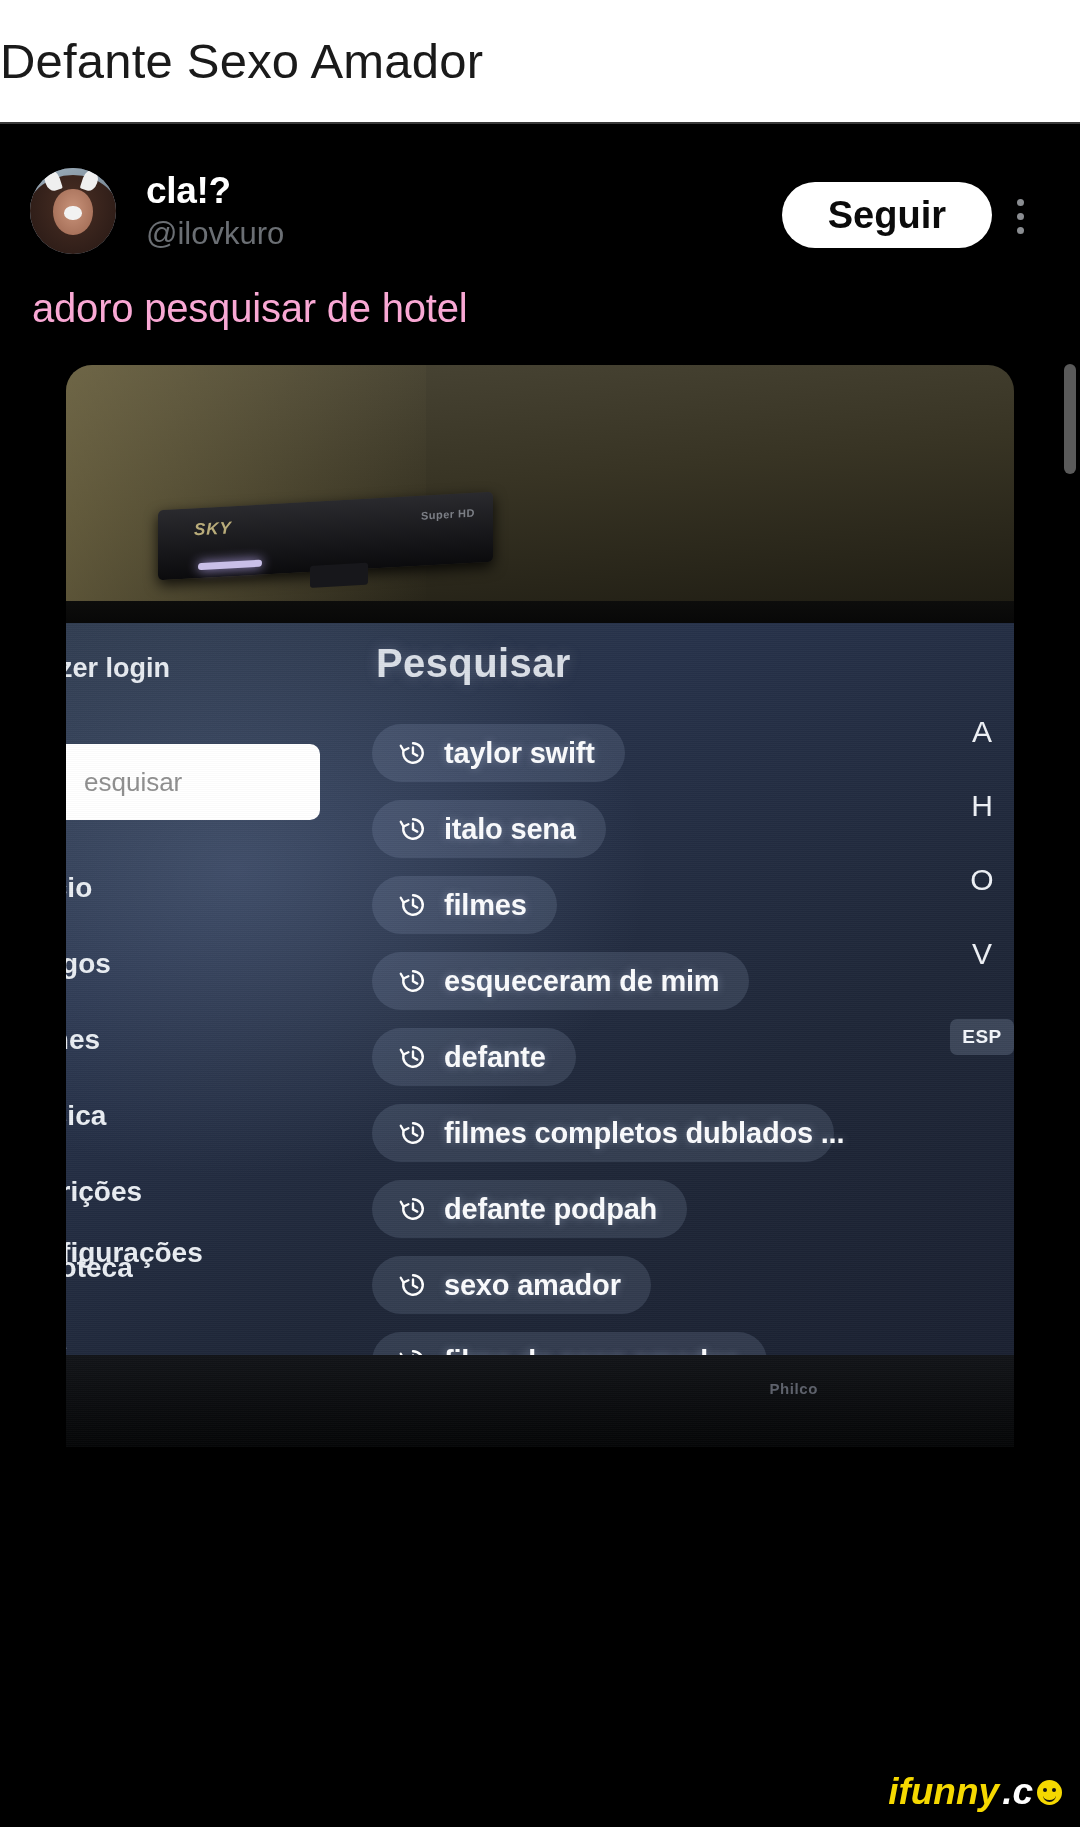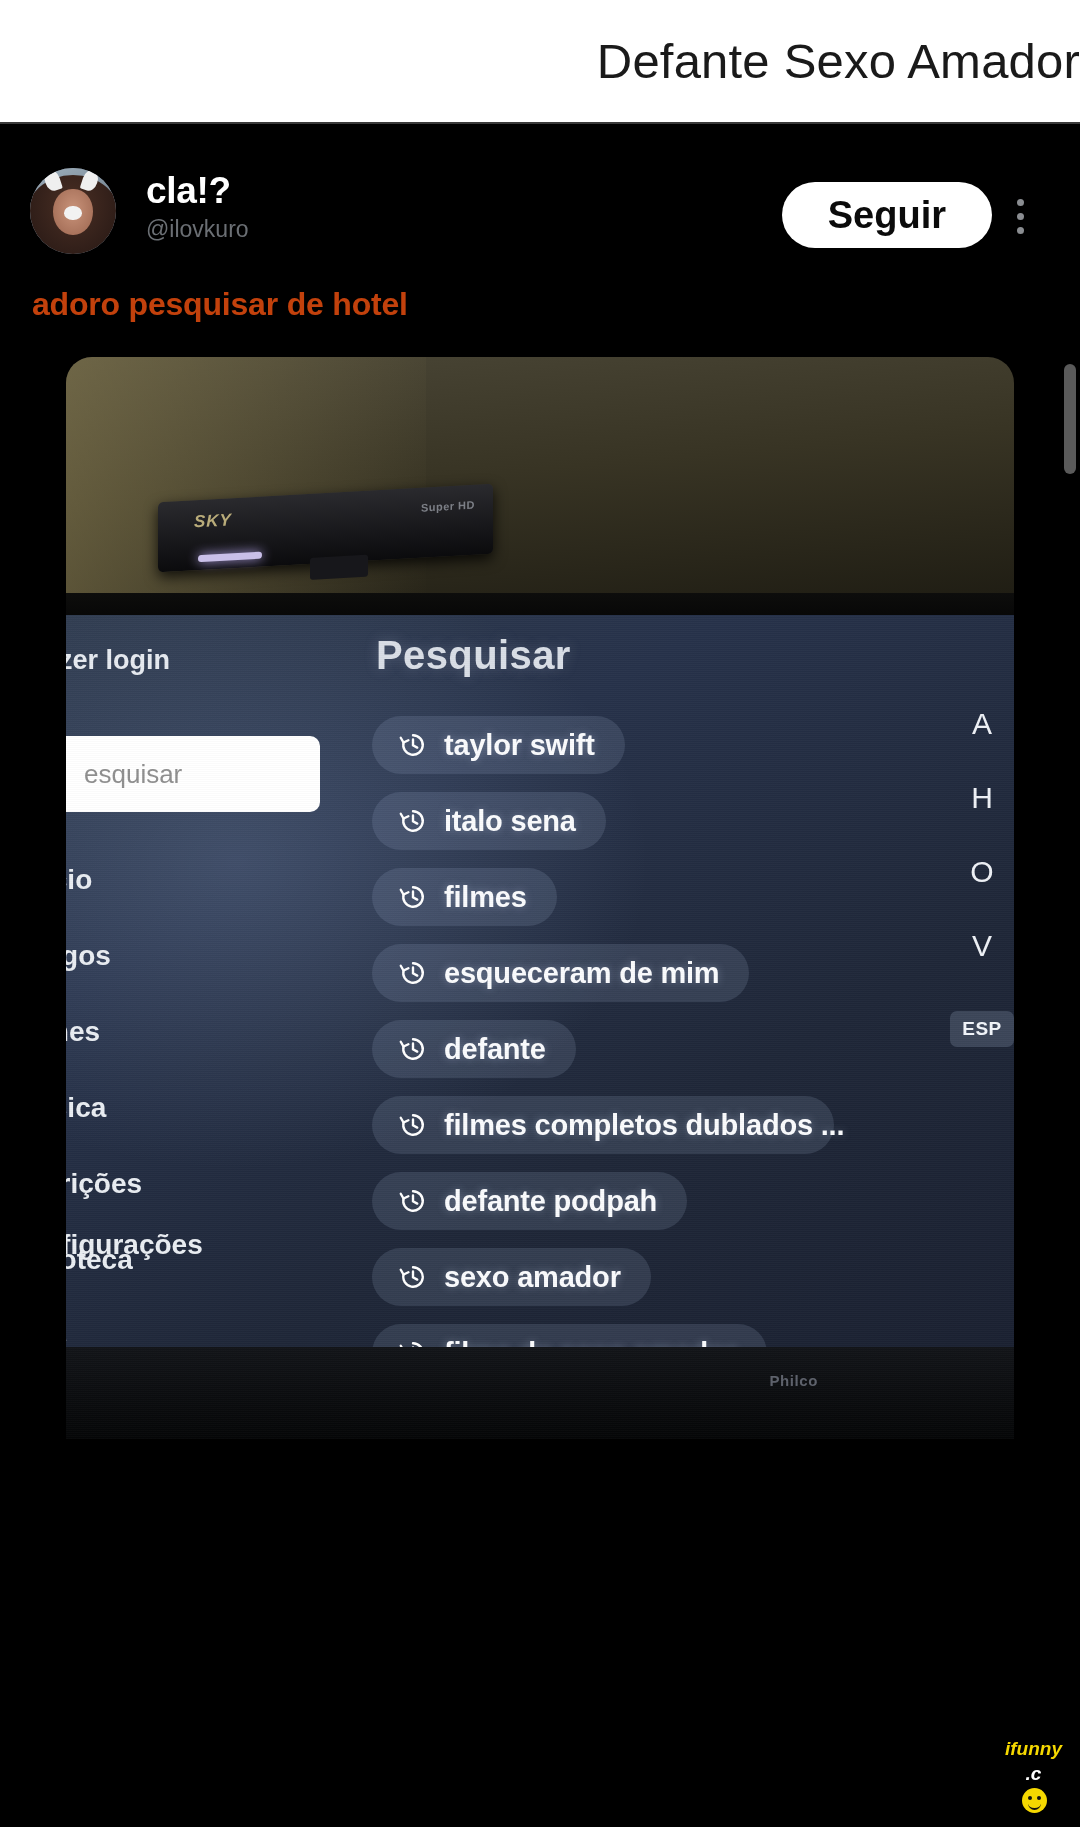--- a/index.html
+++ b/index.html
@@ -6,21 +6,21 @@
   html,body { background:#000; }
   body {
     width:1080px; height:1827px;
     font-family:"Liberation Sans", sans-serif;
     overflow:hidden; position:relative;
   }
 
   
   .title-banner{
     height:124px; background:#ffffff;
-    display:flex; align-items:center; justify-content:flex-end;
+    display:flex; align-items:center; justify-content:flex-start;
     border-bottom:2px solid #3a3a3a;
   }
   .title-banner .title{
     font-size:49px; color:#1a1a1a; font-weight:400; letter-spacing:.2px;
   }
 
   
   .tweet{
     background:#000; padding:28px 30px 0 30px; position:relative;
   }
@@ -54,41 +54,41 @@
     transform:rotate(-18deg);
   }
   .avatar .ear-l{ left:17%; }
   .avatar .ear-r{ left:62%; transform:rotate(18deg) scaleX(-1); }
 
   .names{ margin-left:30px; padding-top:2px; }
   .display-name{
     color:#fff; font-size:37px; font-weight:700; line-height:1.12; letter-spacing:-.3px;
   }
   .handle{
-    color:#6b6f74; font-size:23px; font-weight:400; line-height:1.25; margin-top:4px;
+    color:#6b6f74; font-size:31px; font-weight:400; line-height:1.25; margin-top:4px;
   }
 
   .follow-btn{
     position:absolute; right:58px; top:14px;
     background:#ffffff; color:#0b0b0b;
     font-size:38px; font-weight:700;
     border:none; border-radius:44px;
     padding:0 46px; height:66px; line-height:66px;
     cursor:pointer; white-space:nowrap;
   }
   .more-dots{
     position:absolute; right:10px; top:24px;
     width:40px; height:48px;
     display:flex; flex-direction:column; align-items:center; justify-content:center; gap:7px;
     cursor:pointer;
   }
   .more-dots i{ display:block; width:7px; height:7px; border-radius:50%; background:#8a8d91; }
 
   .tweet-text{
-    color:#c2410c; font-size:32px; font-weight:700;
+    color:#f9a8d4; font-size:40px; font-weight:400;
     margin:22px 0 0 2px; letter-spacing:-.2px;
   }
 
   
   .card-scrollbar{
     position:absolute; right:4px; top:240px;
     width:12px; height:110px; border-radius:6px; background:#5a5a5a;
   }
 
   
@@ -218,21 +218,21 @@
     margin-top:8px;
     background:rgba(168,185,212,.22); border-radius:7px;
     color:#f2f5fa; font-size:19px; font-weight:700;
     padding:7px 12px; letter-spacing:.5px;
   }
 
   
   .ifunny{
     position:absolute; right:18px; bottom:14px;
     display:flex; align-items:center; gap:3px;
-    font-size:19px; font-weight:700; font-style:italic;flex-direction:column;
+    font-size:37px; font-weight:700; font-style:italic;
   }
   .ifunny .w{ color:#ffffff; }
   .ifunny .y{ color:#f5d800; }
   .ifunny .smiley{
     width:25px; height:25px; border-radius:50%;
     background:#f5d800; position:relative; display:inline-block;
     margin-left:1px;
   }
   .ifunny .smiley::before{
     content:""; position:absolute; left:6px; top:8px; width:4px; height:4px;

